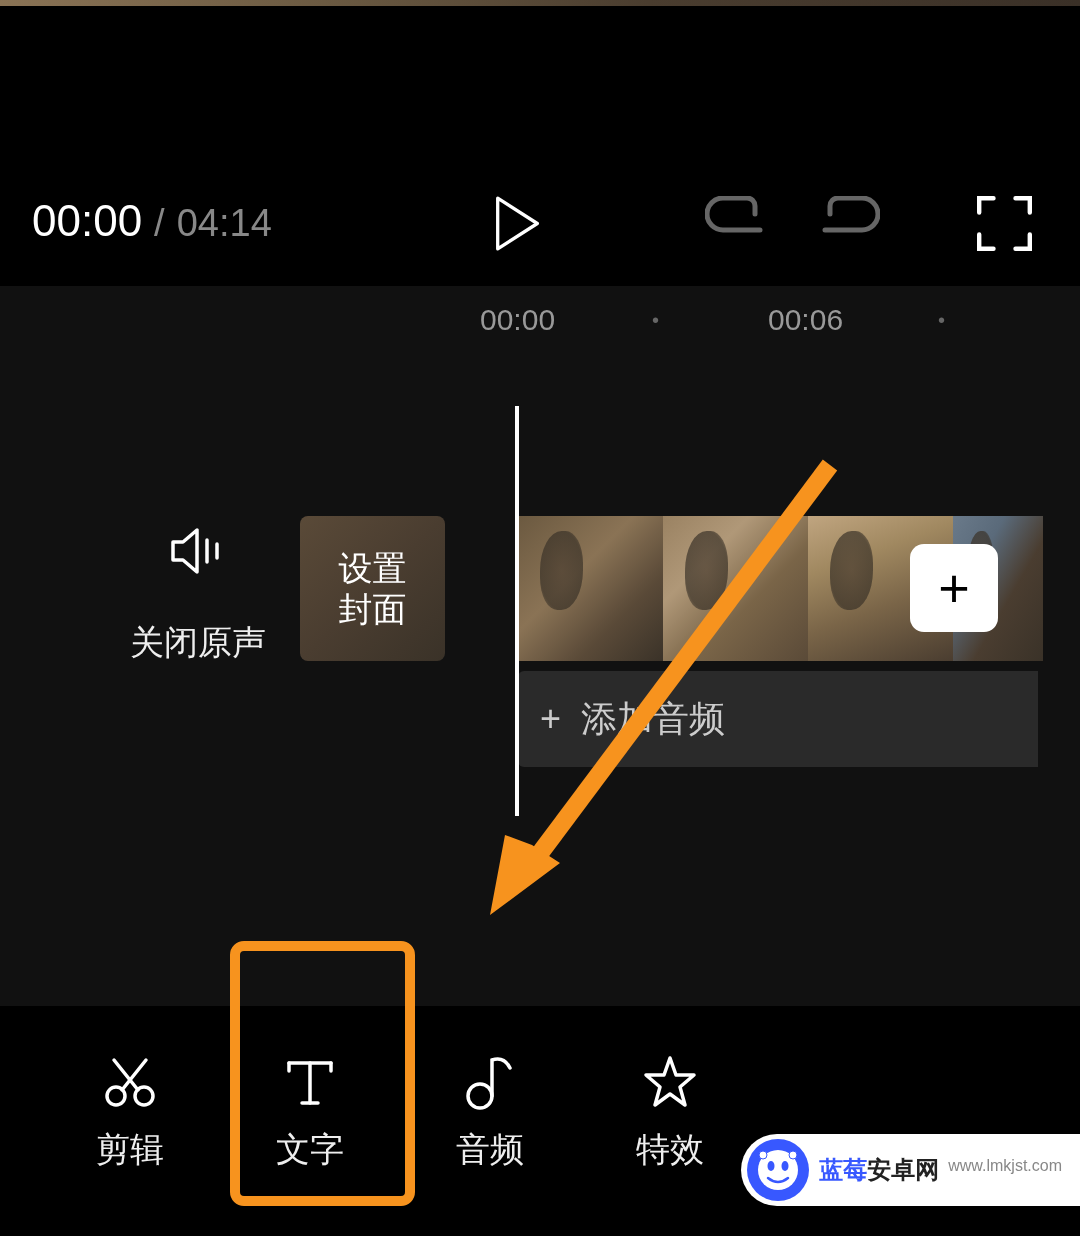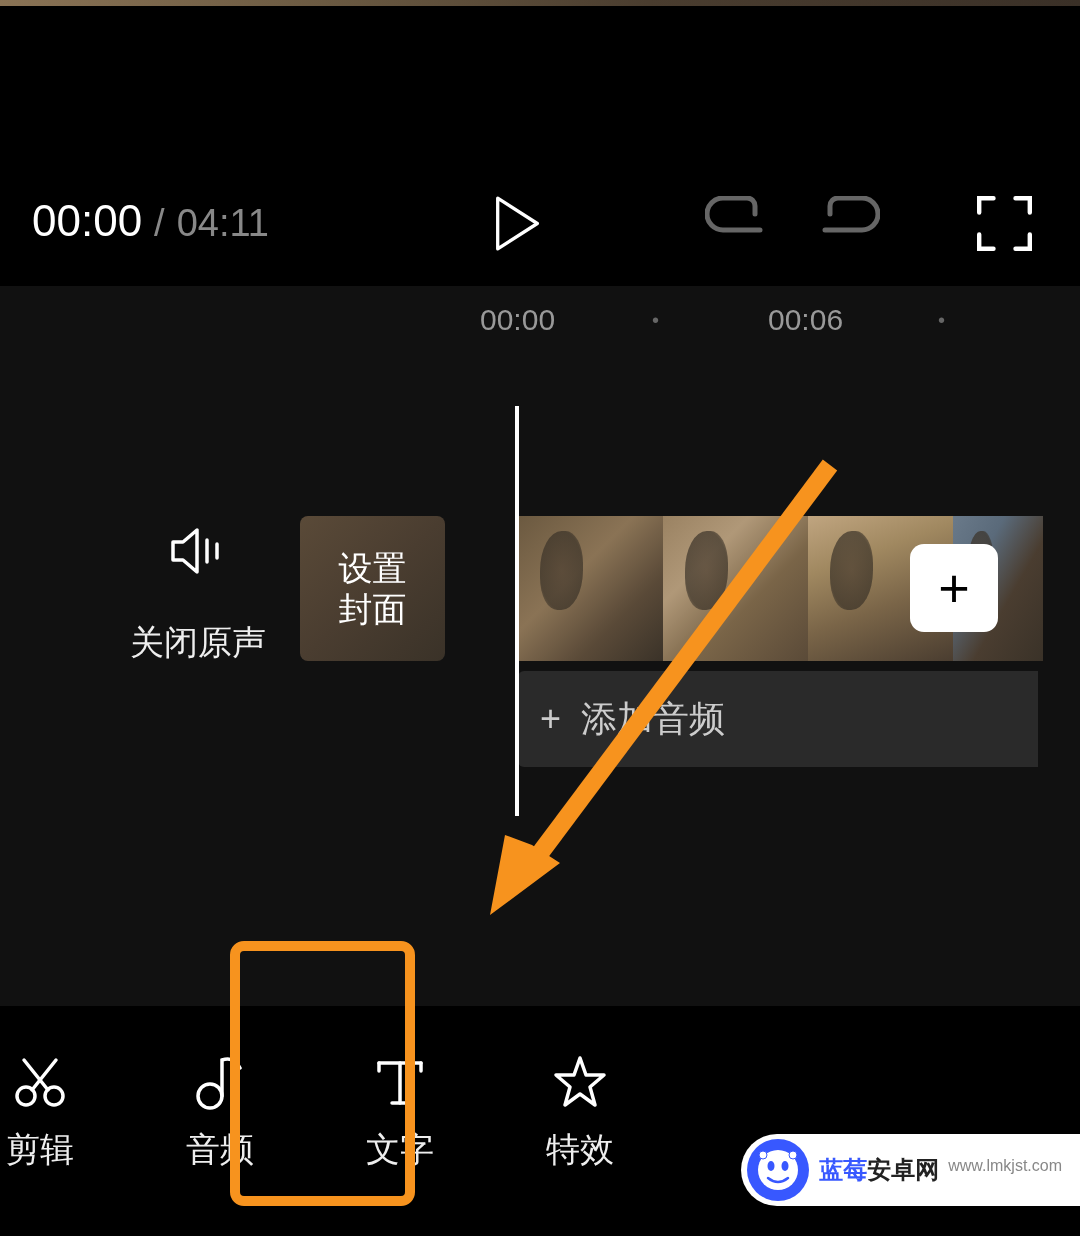--- a/index.html
+++ b/index.html
@@ -232,20 +232,21 @@
       pointer-events: none;
     }
     .bottom-toolbar {
       position: absolute;
       bottom: 50px;
       left: 0;
       width: 100%;
       height: 145px;
       display: flex;
       align-items: center;
+      padding-left: 90px;
       gap: 100px;
     }
     .tool-item {
       display: flex;
       flex-direction: column;
       align-items: center;
       gap: 18px;
       color: #fff;
       min-width: 80px;
     }
@@ -310,21 +311,21 @@
   </style>
 </head>
 <body>
 
 <div class="preview-area"></div>
 
 <div class="player-controls">
   <div class="time-display">
     <span class="current-time">00:00</span>
     <span class="time-sep">/</span>
-    <span class="total-time">04:11</span>
+    <span class="total-time">04:14</span>
   </div>
   <div class="play-btn">
     <svg viewBox="0 0 40 50">
       <path d="M 2 2 L 38 25 L 2 48 Z" fill="none" stroke="#fff" stroke-width="3" stroke-linejoin="round"></path>
     </svg>
   </div>
   <div class="undo-btn">
     <svg viewBox="0 0 60 50">
       <path d="M 50 18 L 50 10 A 8 8 0 0 0 42 2 L 18 2 A 16 16 0 0 0 18 34 L 55 34" fill="none" stroke="#666" stroke-width="5" stroke-linecap="round"></path>
     </svg>
@@ -406,39 +407,39 @@
         <circle cx="40" cy="40" r="9" fill="none" stroke="#fff" stroke-width="3.5"></circle>
         <line x1="18" y1="34" x2="42" y2="4" stroke="#fff" stroke-width="3.5" stroke-linecap="round"></line>
         <line x1="34" y1="34" x2="10" y2="4" stroke="#fff" stroke-width="3.5" stroke-linecap="round"></line>
       </svg>
     </div>
     <div class="tool-label">剪辑</div>
   </div>
 
   <div class="tool-item">
     <div class="tool-icon">
-      <svg width="52" height="56" viewBox="0 0 52 56">
-        <circle cx="16" cy="42" r="12" fill="none" stroke="#fff" stroke-width="3.5"></circle>
-        <path d="M 28 42 L 28 6 Q 40 2 46 14" fill="none" stroke="#fff" stroke-width="3.5" stroke-linecap="round"></path>
-      </svg>
-    </div>
-    <div class="tool-label">音频</div>
-  </div>
-
-  <div class="tool-item">
-    <div class="tool-icon">
       <svg width="50" height="50" viewBox="0 0 50 50">
         <line x1="4" y1="6" x2="46" y2="6" stroke="#fff" stroke-width="3.5" stroke-linecap="round"></line>
         <line x1="25" y1="6" x2="25" y2="46" stroke="#fff" stroke-width="3.5" stroke-linecap="round"></line>
         <line x1="4" y1="6" x2="4" y2="14" stroke="#fff" stroke-width="3.5" stroke-linecap="round"></line>
         <line x1="46" y1="6" x2="46" y2="14" stroke="#fff" stroke-width="3.5" stroke-linecap="round"></line>
         <line x1="17" y1="46" x2="33" y2="46" stroke="#fff" stroke-width="3.5" stroke-linecap="round"></line>
       </svg>
     </div>
     <div class="tool-label">文字</div>
+  </div>
+
+  <div class="tool-item">
+    <div class="tool-icon">
+      <svg width="52" height="56" viewBox="0 0 52 56">
+        <circle cx="16" cy="42" r="12" fill="none" stroke="#fff" stroke-width="3.5"></circle>
+        <path d="M 28 42 L 28 6 Q 40 2 46 14" fill="none" stroke="#fff" stroke-width="3.5" stroke-linecap="round"></path>
+      </svg>
+    </div>
+    <div class="tool-label">音频</div>
   </div>
 
 
 
   <div class="tool-item">
     <div class="tool-icon">
       <svg width="54" height="54" viewBox="0 0 54 54">
         <path d="M 27 3 L 33 20 L 51 20 L 37 32 L 42 50 L 27 39 L 12 50 L 17 32 L 3 20 L 21 20 Z" fill="none" stroke="#fff" stroke-width="3.5" stroke-linejoin="round"></path>
       </svg>
     </div>

